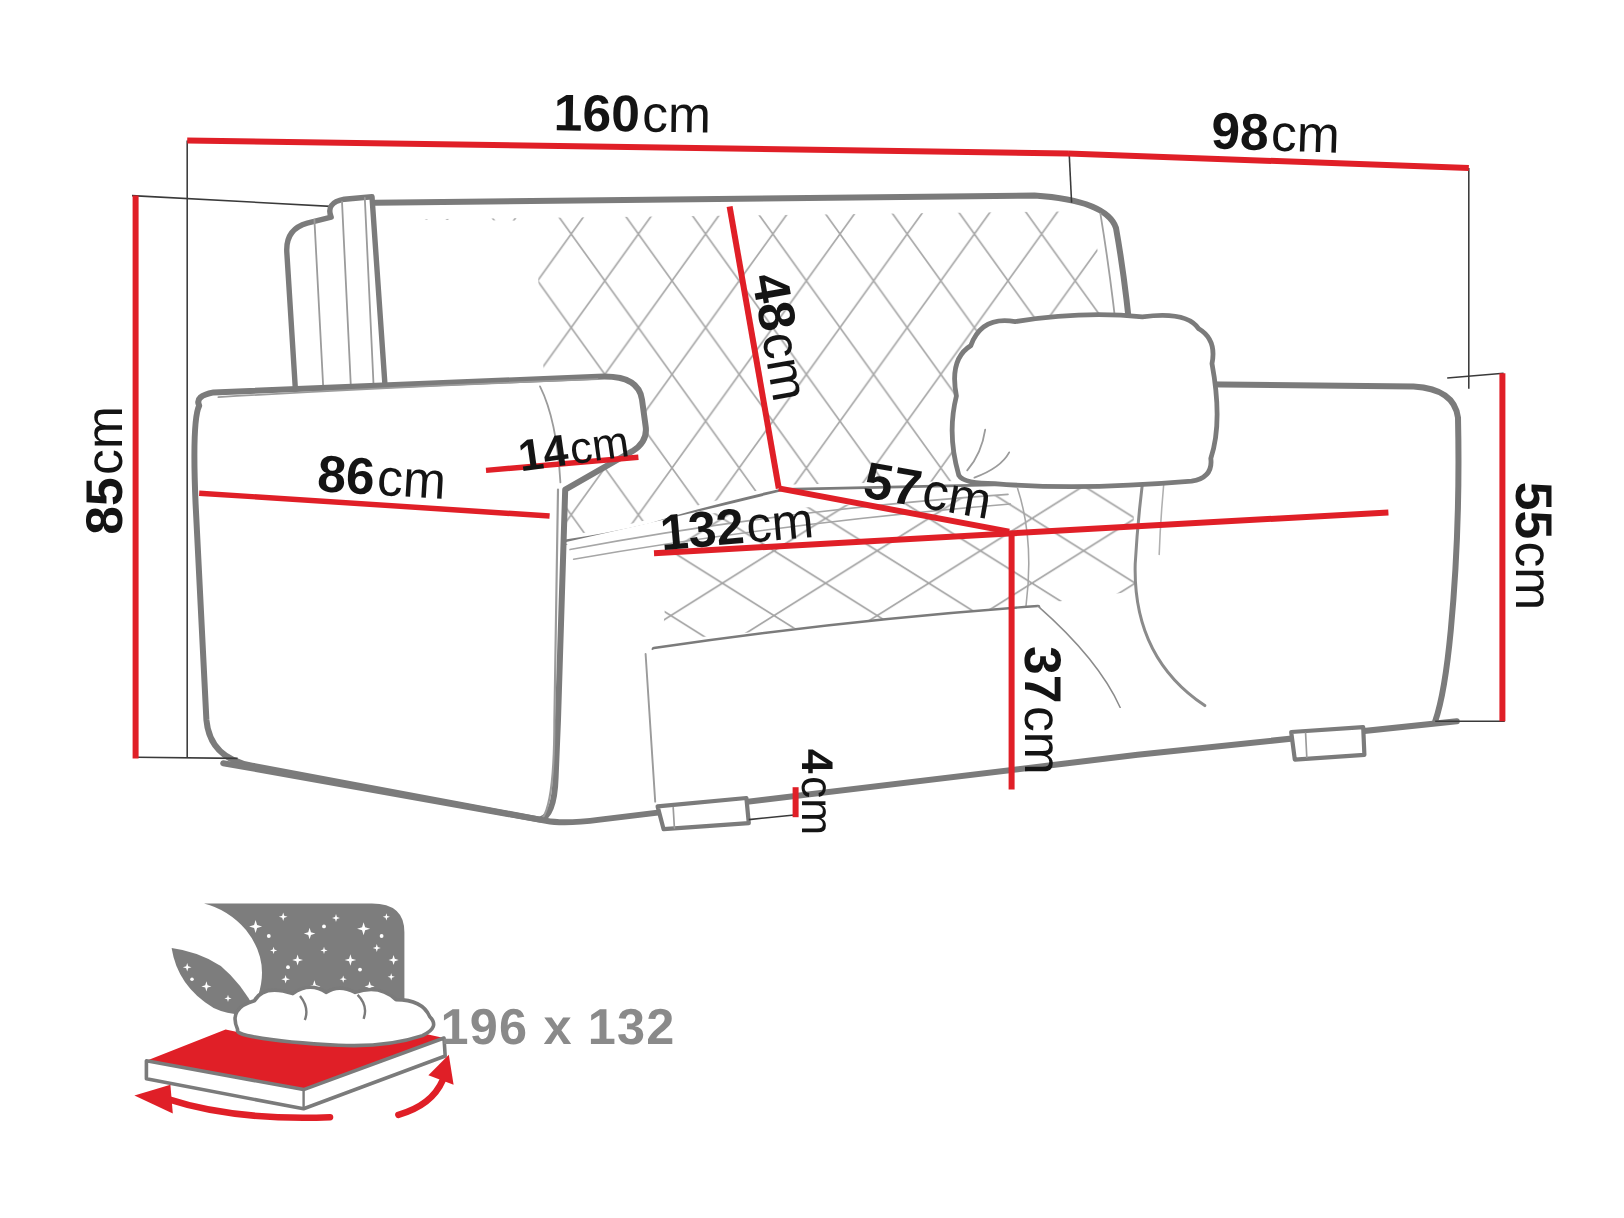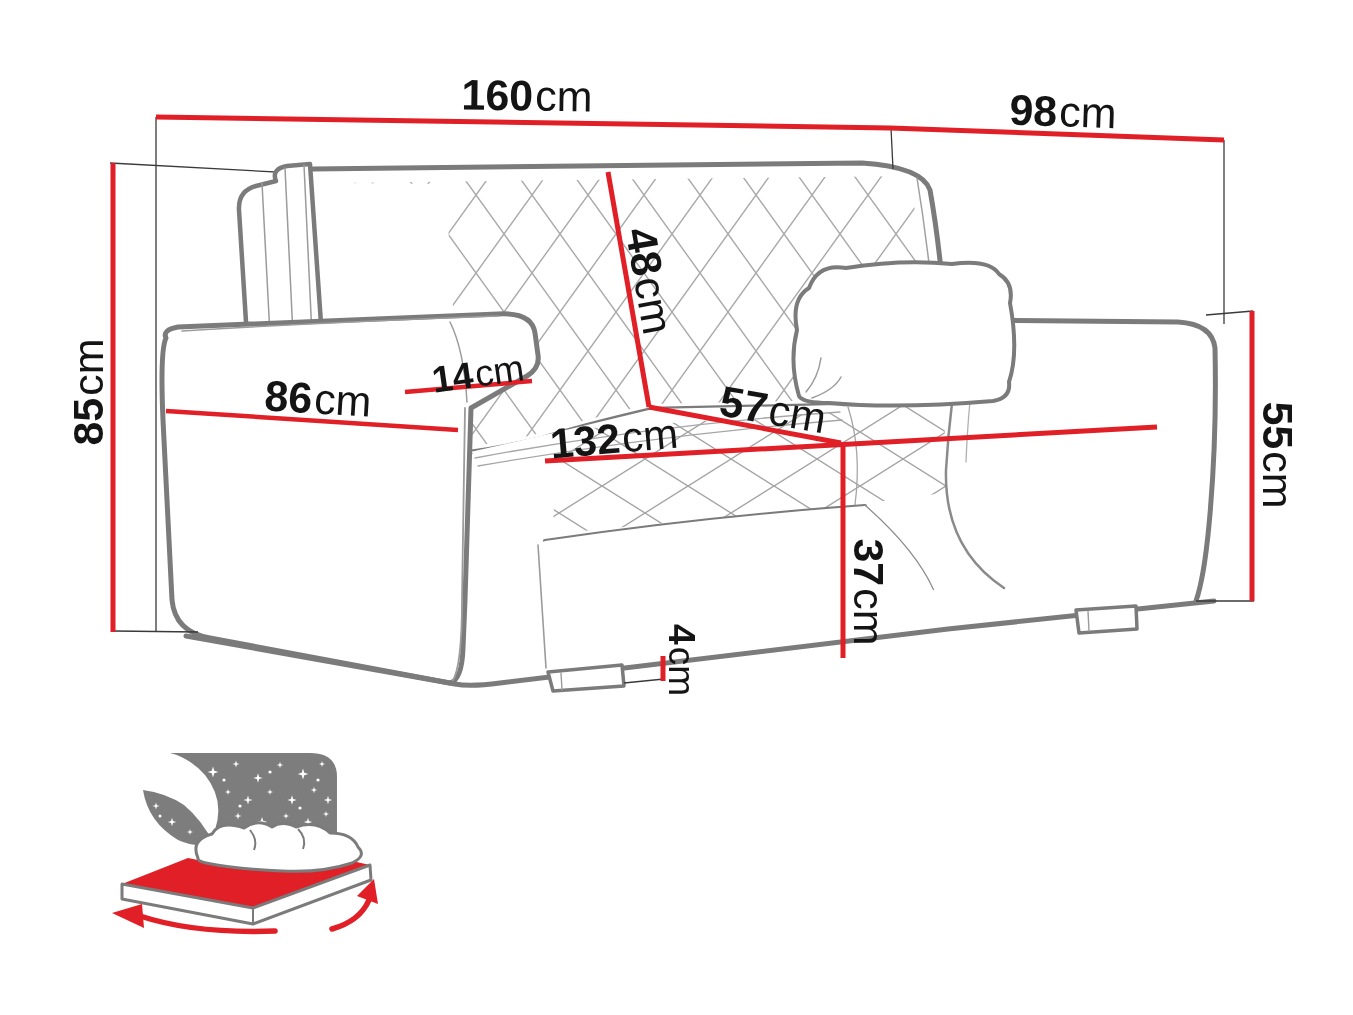--- a/index.html
+++ b/index.html
@@ -187,14 +187,15 @@
   <div class="lbl" style="left:614px;top:439px;font-size:42px;transform:translate(-50%,-50%) rotate(-5deg);"><span class="num">132</span><span class="unit">cm</span></div>
 
   <div class="lbl" style="left:773px;top:410px;font-size:43px;transform:translate(-50%,-50%) rotate(10deg);"><span class="num">57</span><span class="unit">cm</span></div>
 
   <div class="lbl" style="left:868px;top:592px;font-size:43px;transform:translate(-50%,-50%) rotate(90deg);"><span class="num">37</span><span class="unit">cm</span></div>
 
   <div class="lbl" style="left:681px;top:660px;font-size:37px;transform:translate(-50%,-50%) rotate(90deg);"><span class="num">4</span><span class="unit">cm</span></div>
 
   <div class="lbl" style="left:1277px;top:455px;font-size:43px;transform:translate(-50%,-50%) rotate(90deg);"><span class="num">55</span><span class="unit">cm</span></div>
 
+  <div class="caption" style="left:465px;top:856px;font-size:42px;transform:translate(-50%,-50%);">196 x 132</div>
 
 </div>
 
 </body></html>

